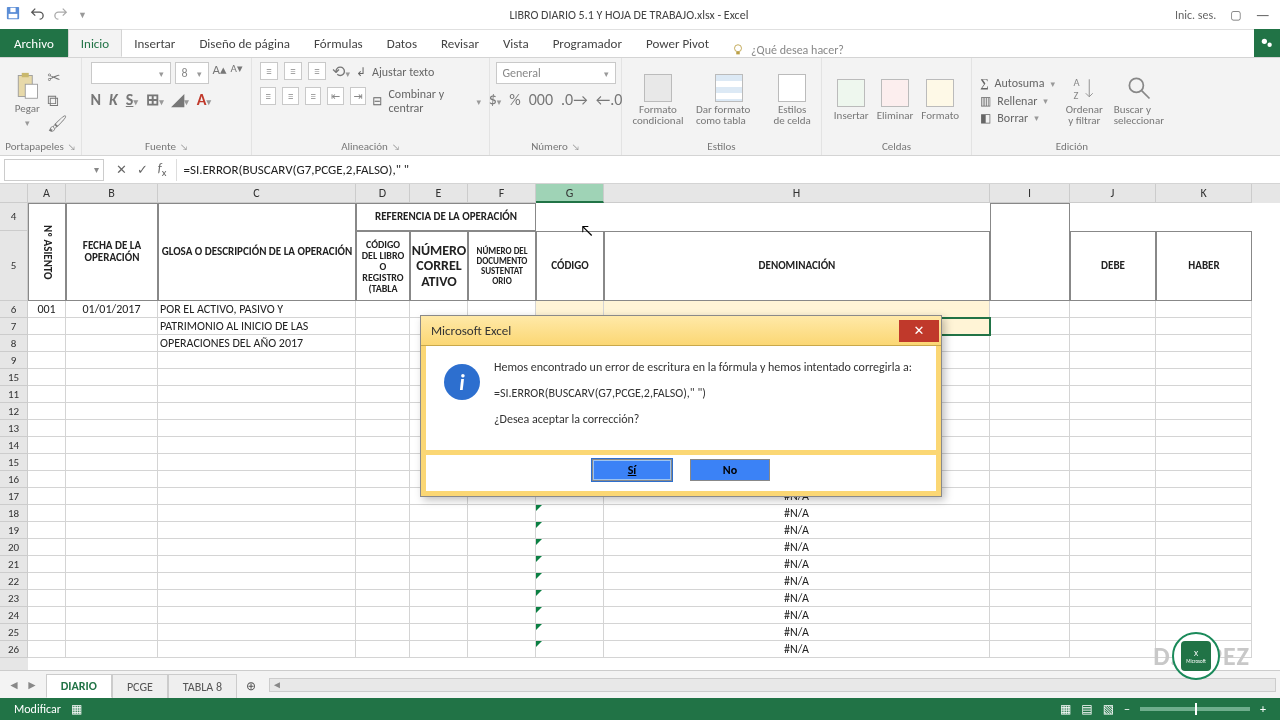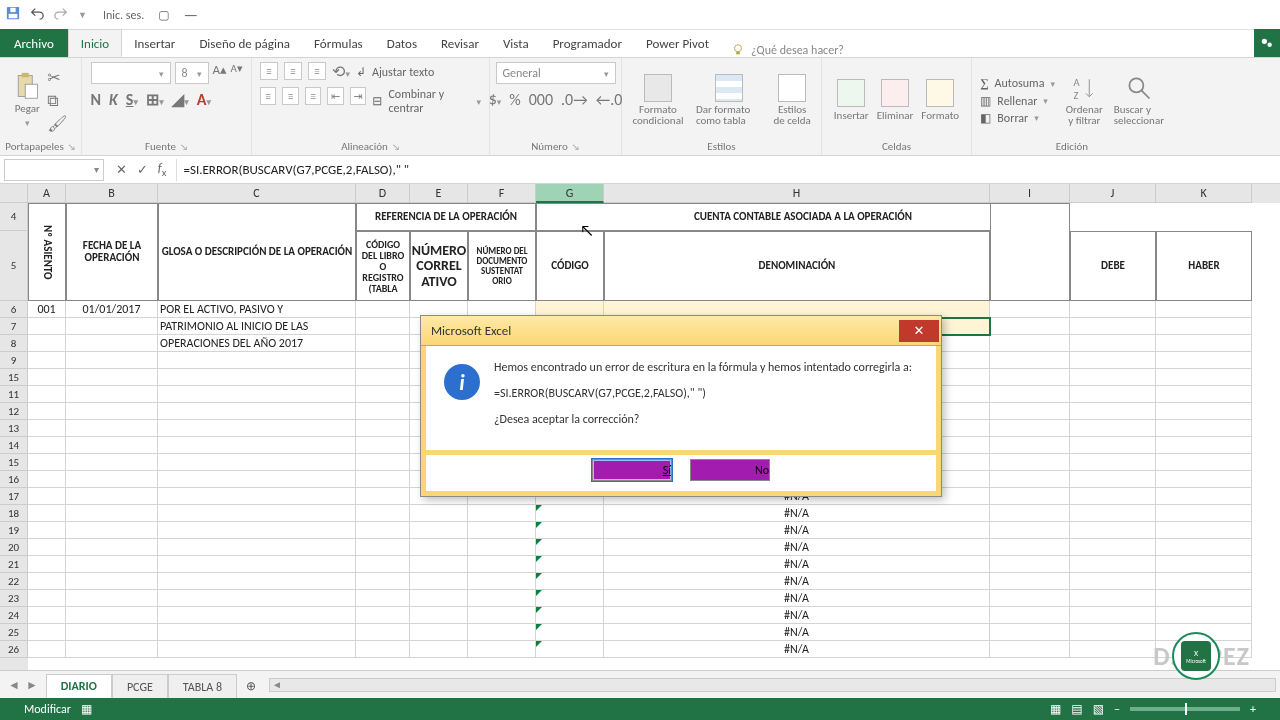--- a/index.html
+++ b/index.html
@@ -63,34 +63,34 @@
 
 .sheettabs { height:28px; border-top:1px solid #ccc; display:flex; align-items:center; font-size:12px; background:#f3f3f3;}
 .stnav { display:flex; gap:6px; padding:0 8px; color:#888;}
 .st { padding:0 14px; height:24px; display:flex; align-items:center; border:1px solid #ccc; border-bottom:none; background:#efefef; color:#555; margin-top:3px;}
 .st.active { background:#fff; font-weight:600; color:#217346; border-bottom:1px solid #fff;}
 .st.add { border:none; background:transparent; width:24px; justify-content:center;}
 .sheettabs .scrollbar-h { flex:1; height:14px; background:#e8e8e8; border:1px solid #ccc; margin:0 4px; position:relative;}
 .sheettabs .scrollbar-h::after{content:"◄"; position:absolute; left:2px; top:-1px; font-size:10px; color:#888;}
 
 
-.status { height:22px; background:#217346; color:#fff; font-size:12px; display:flex; align-items:center; padding:0 24px; gap:10px;}
+.status { height:22px; background:#217346; color:#fff; font-size:12px; display:flex; align-items:center; padding:0 14px; gap:10px;}
 .status .right { margin-left:auto; display:flex; gap:10px; align-items:center;}
 .zoombar { width:110px; height:4px; background:#6fae8d; position:relative;}
 .zoombar::before{content:""; position:absolute; left:50%; top:-4px; width:2px; height:12px; background:#fff;}
 
 
 .dialog { position:absolute; top:315px; left:420px; width:522px; background:#fff; border:1px solid #8a8a8a; box-shadow:3px 3px 8px rgba(0,0,0,.25); z-index:100;}
 .dialog .dtitlebar { height:30px; background:linear-gradient(#ffe9a8,#fbd774); border-bottom:1px solid #c9a84a; display:flex; align-items:center; padding-left:10px; font-size:13px; color:#333;}
 .dialog .dtitlebar .x { margin-left:auto; width:40px; background:#c0392b; color:#fff; height:22px; display:flex; align-items:center; justify-content:center; font-size:13px; margin-right:2px;}
 .dialog .dbody { border:5px solid #fbd774; border-top:none; padding:14px 18px 12px 18px; display:flex; gap:14px; font-size:12px; color:#333;}
 .dialog .info-ico { width:36px; height:36px; border-radius:50%; background:#2d6fcf; color:#fff; display:flex; align-items:center; justify-content:center; font-size:22px; font-weight:bold; font-style:italic; flex-shrink:0; margin-top:4px;}
 .dialog .msg p { margin-bottom:12px; }
 .dialog .dbuttons { display:flex; gap:18px; justify-content:center; padding:4px 0 10px 0; border:5px solid #fbd774; border-top:none;}
-.dbtn { width:80px; height:22px; border:1px solid #888; background:#a21caf; font-size:12px; display:flex; align-items:center; justify-content:flex-end;}
+.dbtn { width:80px; height:22px; border:1px solid #888; background:#3b82f6; font-size:12px; display:flex; align-items:center; justify-content:center;font-weight:bold;}
 .dbtn.primary { outline:1px solid #2d6fcf; box-shadow:inset 0 0 0 1px #9cc3f0;}
 
 .watermark { position:absolute; right:30px; bottom:48px; font-size:26px; color:#c8c8c8; font-weight:600; letter-spacing:1px;}
 .badge { position:absolute; right:60px; bottom:40px; width:48px; height:48px; border-radius:50%; border:2px solid #1a8a5a; background:#fff; display:flex; align-items:center; justify-content:center;}
 .badge .inner { width:30px; height:30px; background:#217346; border-radius:4px; display:flex; flex-direction:column; align-items:center; justify-content:center; color:#fff; font-size:8px;}
 
 .cursor { position:absolute; top:221px; left:580px; z-index:200; font-size:16px; color:#000; }
 </style>
 </head>
 <body>
@@ -103,20 +103,21 @@
           <rect x="5" y="2" width="6" height="5" fill="#fff"></rect>
         </svg></span>
     <span><svg viewBox="0 0 16 16">
           <path d="M6 3 L2 7 L6 11 M2 7 H11 A4 4 0 0 1 11 15" fill="none" stroke="#555" stroke-width="1.5"></path>
         </svg></span>
     <span><svg viewBox="0 0 16 16">
           <path d="M10 3 L14 7 L10 11 M14 7 H5 A4 4 0 0 0 5 15" fill="none" stroke="#aaa" stroke-width="1.5"></path>
         </svg></span>
     <span class="carrot">▼</span>
   </div>
+  <div class="titletext">LIBRO DIARIO 5.1 Y HOJA DE TRABAJO.xlsx - Excel</div>
   <div class="right">
     <span>Inic. ses.</span>
     <span>▢</span>
     <span style="font-size:16px;">—</span>
   </div>
 </div>
 
 <div class="tabs">
   <div class="file">Archivo</div>
   <div class="tab active">Inicio</div>
@@ -614,21 +615,20 @@
         <div class="cell " style="left: 962px; top: 438px; width: 80px; height: 17px;"></div>
         <div class="cell " style="left: 1042px; top: 438px; width: 86px; height: 17px;"></div>
         <div class="cell " style="left: 1128px; top: 438px; width: 96px; height: 17px;"></div>
         <div class="cell hdrcell" style="left: 0px; top: 0px; width: 38px; height: 98px; writing-mode: vertical-rl;">Nº ASIENTO</div>
         <div class="cell hdrcell" style="left: 38px; top: 0px; width: 92px; height: 98px;">FECHA DE LA OPERACIÓN</div>
         <div class="cell hdrcell" style="left: 130px; top: 0px; width: 198px; height: 98px;">GLOSA O DESCRIPCIÓN DE LA OPERACIÓN</div>
         <div class="cell hdrcell" style="left: 328px; top: 28px; width: 54px; height: 70px; font-size: 10px;">CÓDIGO DEL LIBRO O REGISTRO (TABLA</div>
         <div class="cell hdrcell" style="left: 328px; top: 0px; width: 180px; height: 28px;">REFERENCIA DE LA OPERACIÓN</div>
         <div class="cell hdrcell" style="left: 382px; top: 28px; width: 58px; height: 70px; font-size: 14px;">NÚMERO CORREL ATIVO</div>
         <div class="cell hdrcell" style="left: 440px; top: 28px; width: 68px; height: 70px; font-size: 9px;">NÚMERO DEL DOCUMENTO SUSTENTAT ORIO</div>
-        <div class="cell hdrcell" style="left: 508px; top: 0px; width: 534px; height: 28px;">CUENTA CONTABLE ASOCIADA A LA OPERACIÓN</div>
         <div class="cell hdrcell" style="left: 508px; top: 28px; width: 68px; height: 70px;">CÓDIGO</div>
         <div class="cell hdrcell" style="left: 576px; top: 28px; width: 386px; height: 70px;">DENOMINACIÓN</div>
         <div class="cell hdrcell" style="left: 1042px; top: 28px; width: 86px; height: 70px;">DEBE</div>
         <div class="cell hdrcell" style="left: 1128px; top: 28px; width: 96px; height: 70px;">HABER</div>
         <div class="cell hdrcell" style="left: 962px; top: 0px; width: 80px; height: 98px;"></div>
         <div class="cell " style="left: 0px; top: 98px; width: 38px; height: 17px; justify-content: center;">001</div>
         <div class="cell " style="left: 38px; top: 98px; width: 92px; height: 17px; justify-content: center;">01/01/2017</div>
         <div class="cell " style="left: 130px; top: 98px; width: 198px; height: 17px;">POR EL ACTIVO, PASIVO Y</div>
         <div class="cell " style="left: 130px; top: 115px; width: 198px; height: 17px;">PATRIMONIO AL INICIO DE LAS</div>
         <div class="cell " style="left: 130px; top: 132px; width: 198px; height: 17px;">OPERACIONES DEL AÑO 2017</div>

